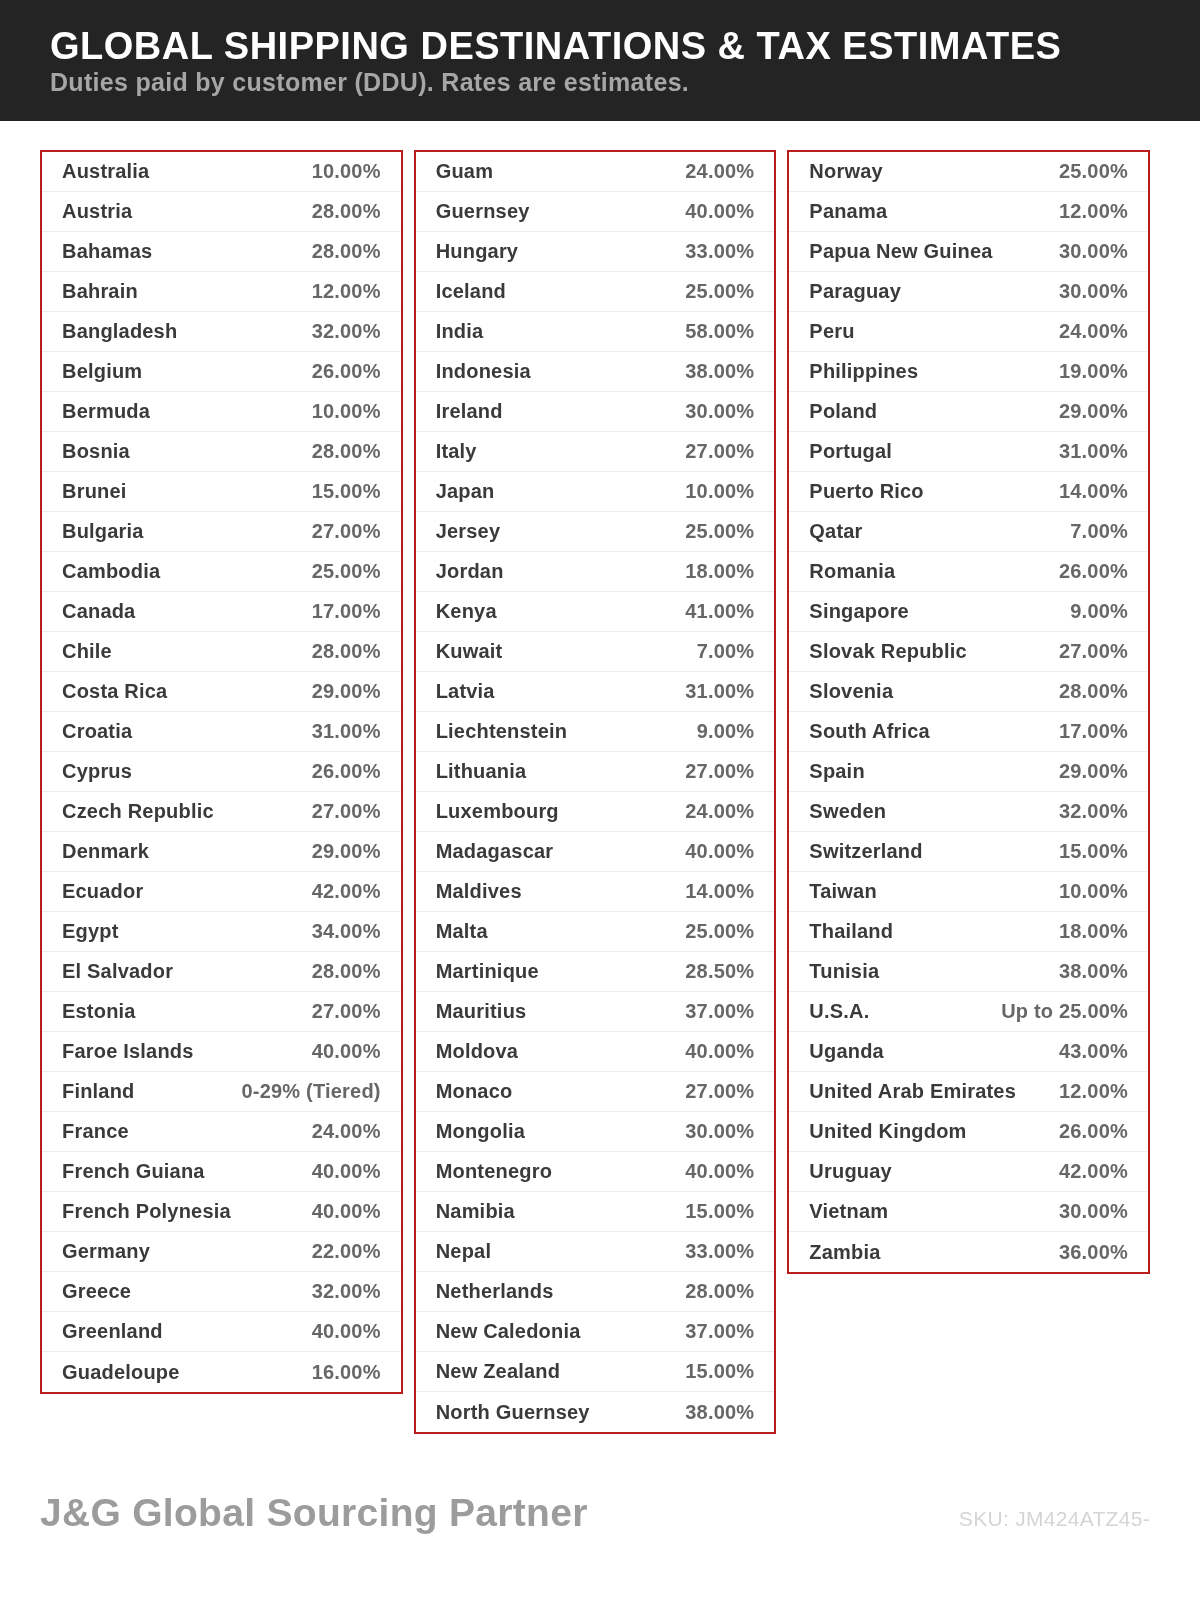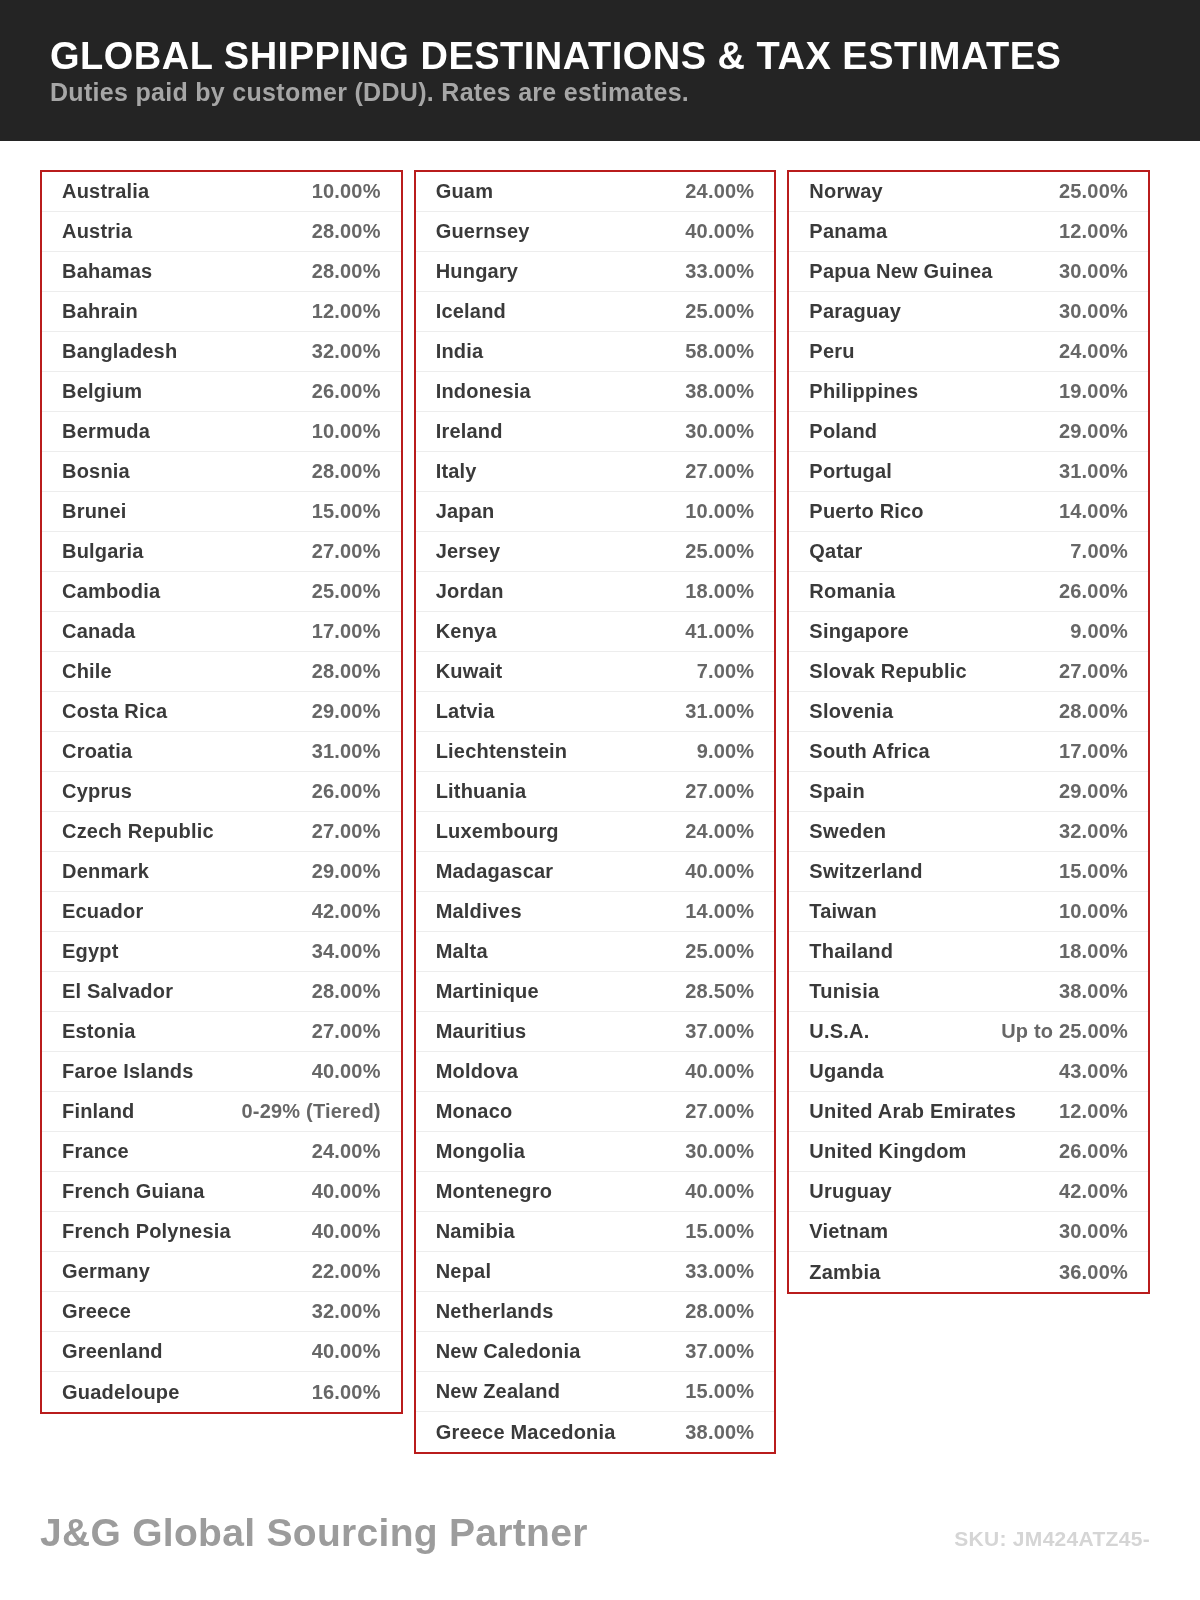--- a/index.html
+++ b/index.html
@@ -8,21 +8,21 @@
     font-family: "Liberation Sans", sans-serif;
     width: 1200px;
     height: 1600px;
     position: relative;
     overflow: hidden;
   }
 
   
   .header {
     background: #242424;
-    height: 141px;
+    height: 121px;
     padding: 0 50px;
     display: flex;
     flex-direction: column;
     justify-content: center;
   }
   .header h1 {
     color: #ffffff;
     font-size: 38px;
     font-weight: bold;
     letter-spacing: 0.5px;
@@ -85,21 +85,21 @@
   }
   .brand {
     color: #9c9c9c;
     font-size: 39px;
     font-weight: bold;
     letter-spacing: 0.3px;
   }
   .sku {
     color: #d5d5d5;
     font-size: 21px;
-    font-weight: bold;
+    font-weight: normal;
     letter-spacing: 0.3px;
   }
 </style>
 </head>
 <body>
 
 <div class="header">
   <h1>GLOBAL SHIPPING DESTINATIONS &amp; TAX ESTIMATES</h1>
   <p>Duties paid by customer (DDU). Rates are estimates.</p>
 </div>
@@ -350,21 +350,21 @@
       </div>
       <div class="row">
         <span class="country">New Caledonia</span>
         <span class="rate">37.00%</span>
       </div>
       <div class="row">
         <span class="country">New Zealand</span>
         <span class="rate">15.00%</span>
       </div>
       <div class="row">
-        <span class="country">Greece Macedonia</span>
+        <span class="country">North Guernsey</span>
         <span class="rate">38.00%</span>
       </div>
     </div>
   <div class="col">
       <div class="row">
         <span class="country">Norway</span>
         <span class="rate">25.00%</span>
       </div>
       <div class="row">
         <span class="country">Panama</span>

